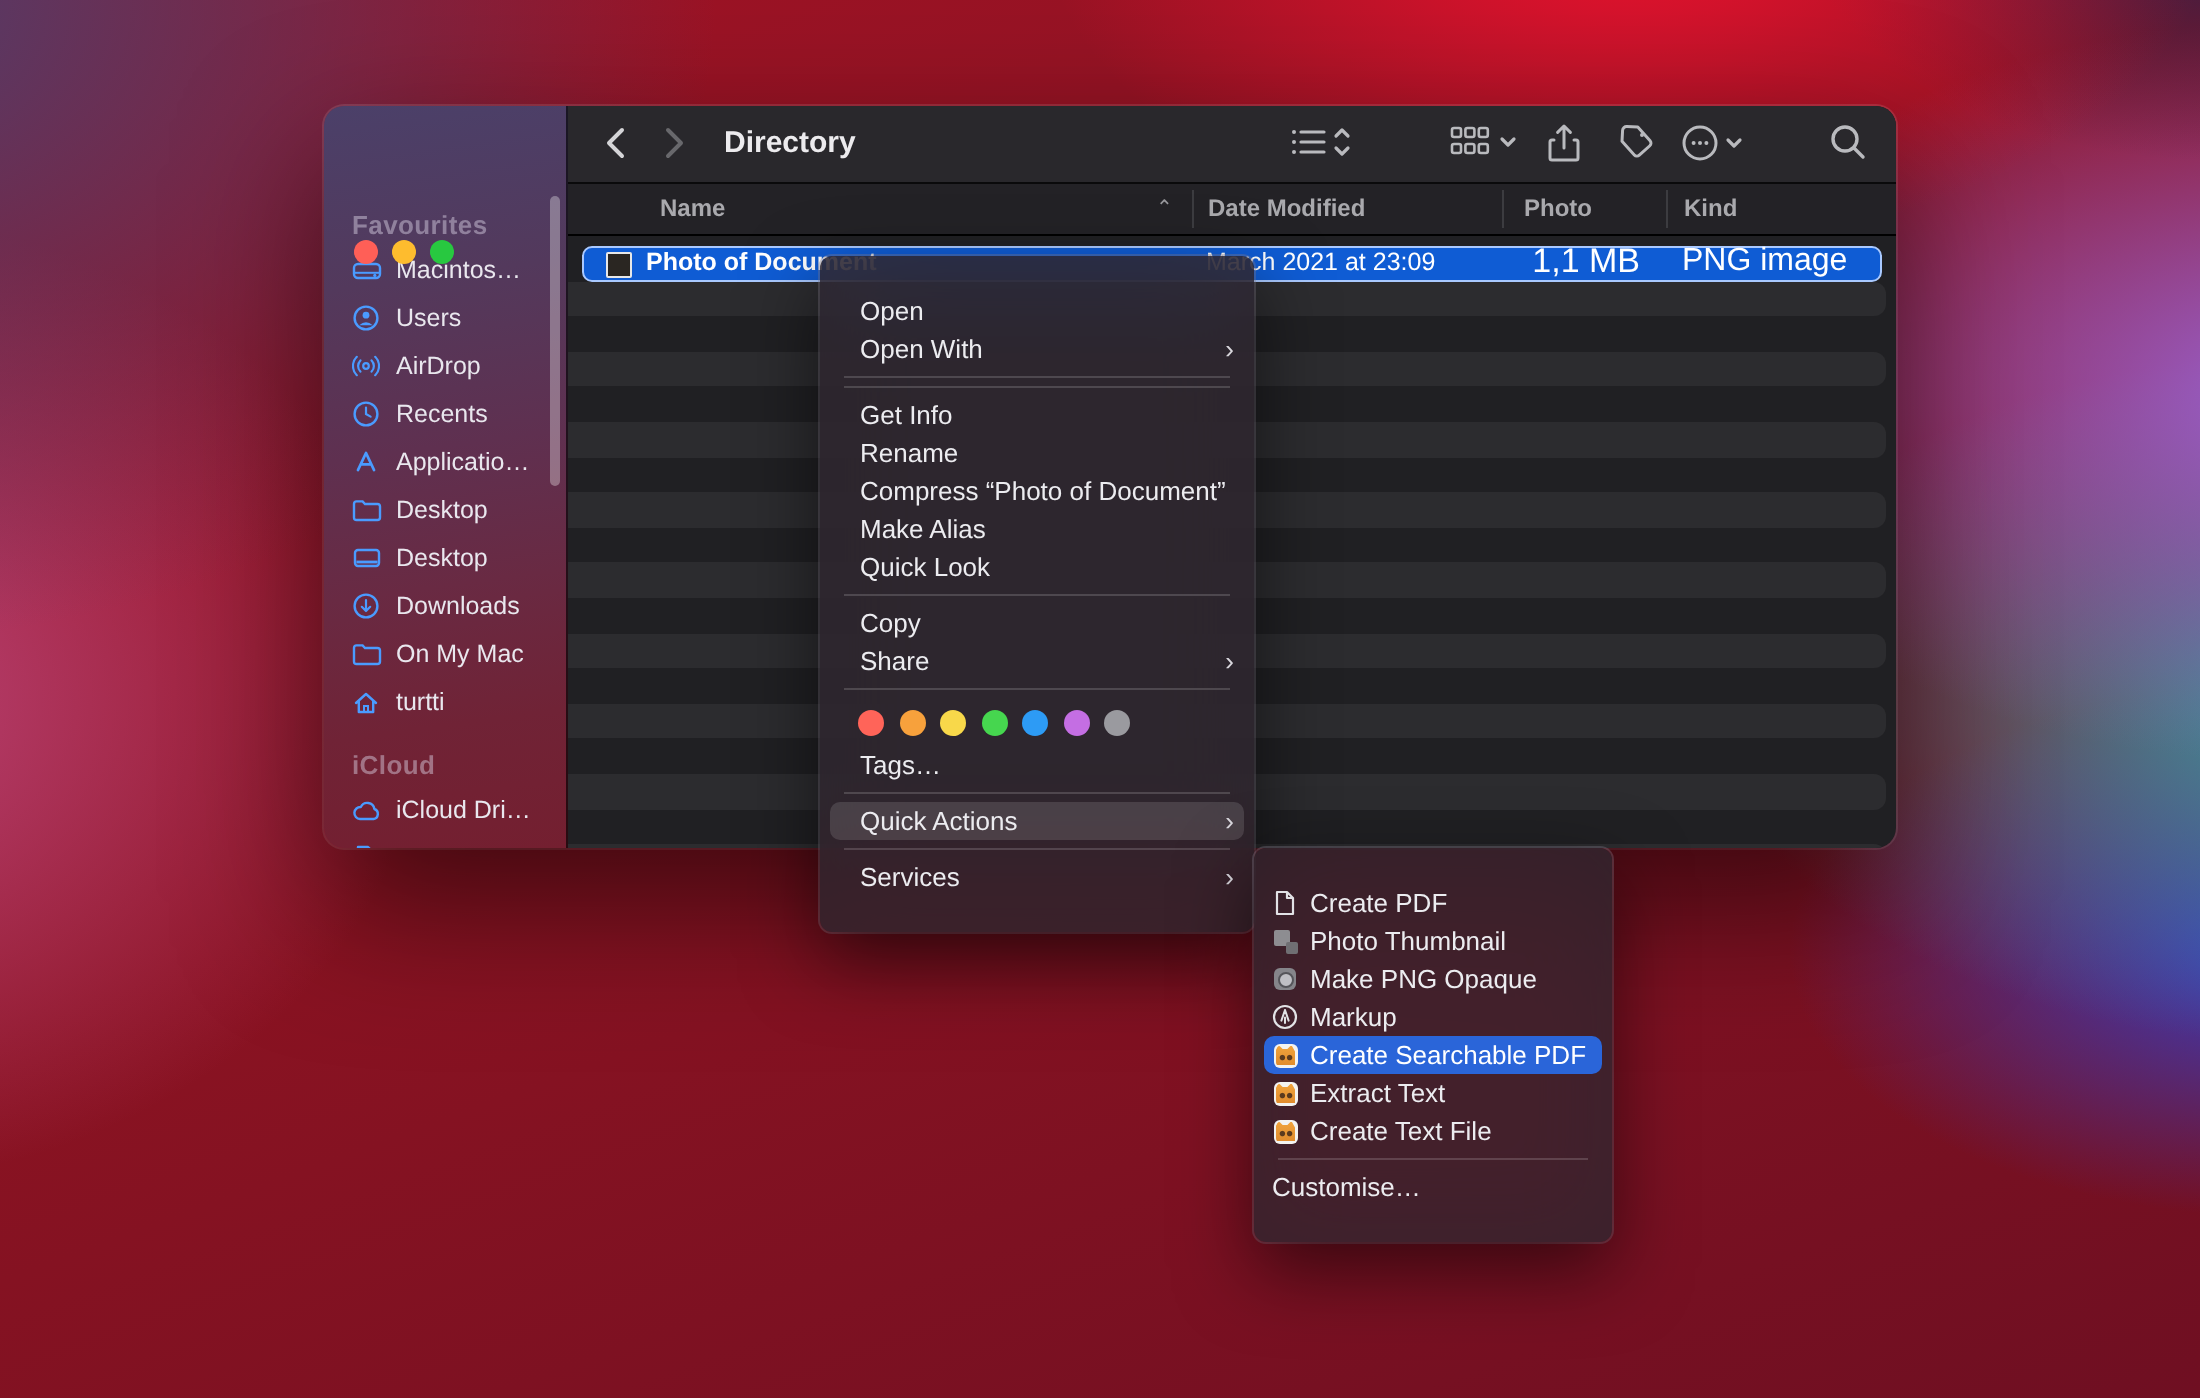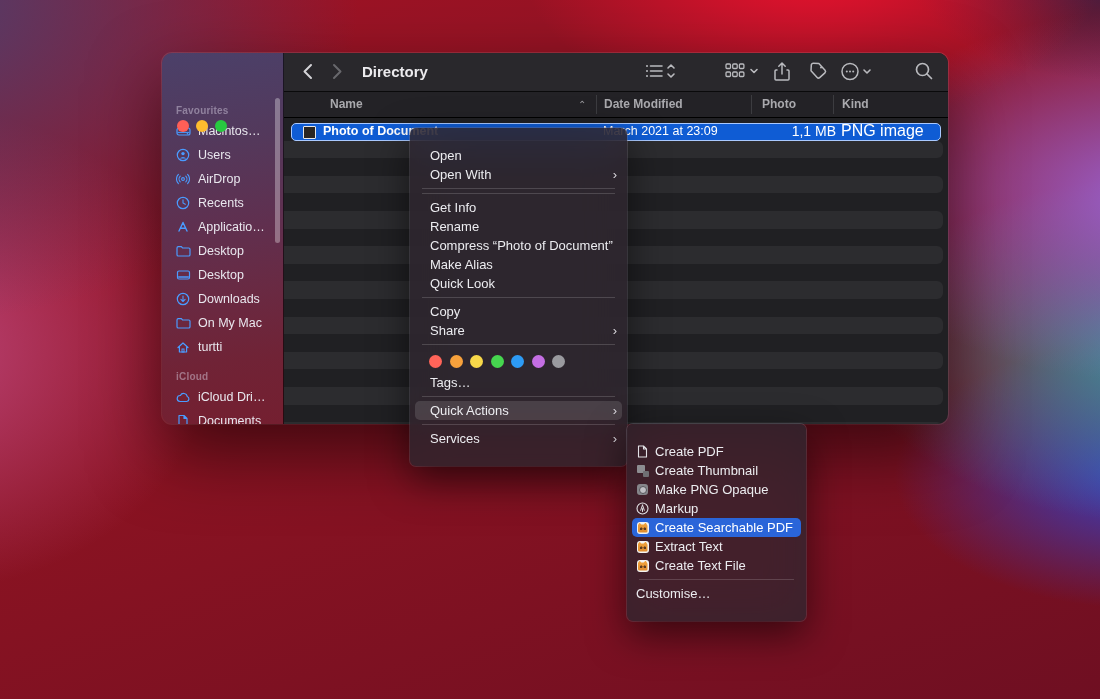--- a/index.html
+++ b/index.html
@@ -26,21 +26,21 @@
   .sidebar{
     position:relative;width:122px;flex:0 0 122px;height:100%;
     background:linear-gradient(172deg,#4b4069 0%,#53395c 24%,#5f3050 46%,#692a43 64%,#702336 82%,#741f30 100%);
     border-right:1px solid rgba(0,0,0,.65);
     box-sizing:border-box;padding-top:42px;
   }
   .traffic{position:absolute;top:67px;left:15px;display:flex;gap:7px;}
   .traffic span{width:12px;height:12px;border-radius:50%;display:block;}
   .side-scroll{position:absolute;right:3px;top:45px;width:5px;height:145px;border-radius:3px;background:rgba(255,255,255,.32);}
   .side-section{margin:8px 0 0 0;}
-  .side-title{font-size:10px;font-weight:700;color:rgba(222,214,232,.45);padding:2px 0 3px 14px;letter-spacing:.2px;}
+  .side-title{font-size:13px;font-weight:700;color:rgba(222,214,232,.45);padding:2px 0 3px 14px;letter-spacing:.2px;}
   .side-item{display:flex;align-items:center;height:24px;padding-left:13px;color:#e9e7ee;font-size:12.5px;white-space:nowrap;}
   .side-item .sicon{width:16px;height:16px;margin-right:7px;display:flex;align-items:center;justify-content:center;flex:0 0 16px;}
   .side-item svg{display:block;}
   
   .content{position:relative;flex:1;height:100%;background:#202023;display:flex;flex-direction:column;}
   .toolbar{position:relative;height:38px;flex:0 0 38px;background:#29282c;border-bottom:1px solid #0a0a0b;}
   .nav-back{position:absolute;left:18px;top:10px;}
   .nav-fwd{position:absolute;left:48px;top:10px;}
   .win-title{position:absolute;left:78px;top:10px;font-size:15px;font-weight:700;color:#ecebee;}
   .tb-icon{position:absolute;top:8px;color:#b9babe;}
@@ -56,21 +56,21 @@
   .rows{position:relative;flex:1;overflow:hidden;padding-top:5px;}
   .stripe{height:17.6px;}
   .stripe.light{background:#2c2c2f;border-radius:0 6px 6px 0;margin-right:5px;}
   .file-row{
     position:absolute;left:7px;right:7px;top:5px;height:17.6px;border-radius:5px;
     border:1.5px solid #a9c9ff;box-sizing:border-box;color:#fff;
   }
   .file-row .fthumb{position:absolute;left:11px;top:2px;width:11px;height:11px;background:#2a2622;border:1px solid #e8e8e8;border-radius:1px;}
   .file-row .fname{position:absolute;left:31px;top:0;line-height:14.6px;font-size:12.5px;font-weight:600;white-space:nowrap;}
   .file-row .fdate{position:absolute;left:311px;top:0;line-height:14.6px;font-size:12.5px;white-space:nowrap;}
-  .file-row .fsize{position:absolute;right:104px;top:0;line-height:14.6px;font-size:14px;}
+  .file-row .fsize{position:absolute;right:120px;top:0;line-height:14.6px;font-size:17px;}
   .file-row .fkind{position:absolute;left:549px;top:0;line-height:14.6px;font-size:16px;}
   
   .menu{
     position:absolute;border-radius:6px;box-sizing:border-box;
     background:rgba(46,38,46,.84);
     -webkit-backdrop-filter:blur(22px) saturate(160%);backdrop-filter:blur(22px) saturate(160%);
     box-shadow:0 14px 38px rgba(0,0,0,.55),0 0 0 1px rgba(140,132,148,.35);
     padding:18px 0;color:#ececf0;font-size:13px;
   }
   .ctx{left:410px;top:128px;width:217px;}
@@ -356,21 +356,21 @@
       </span>
     <span>Create PDF</span>
   </div>
   <div class="smi">
     <span class="micon">
         <span class="thumb-ic">
           <i class="b1"></i>
           <i class="b2"></i>
         </span>
       </span>
-    <span>Create Thumbnail</span>
+    <span>Photo Thumbnail</span>
   </div>
   <div class="smi">
     <span class="micon">
         <span class="opq">
           <i></i>
         </span>
       </span>
     <span>Make PNG Opaque</span>
   </div>
   <div class="smi">

